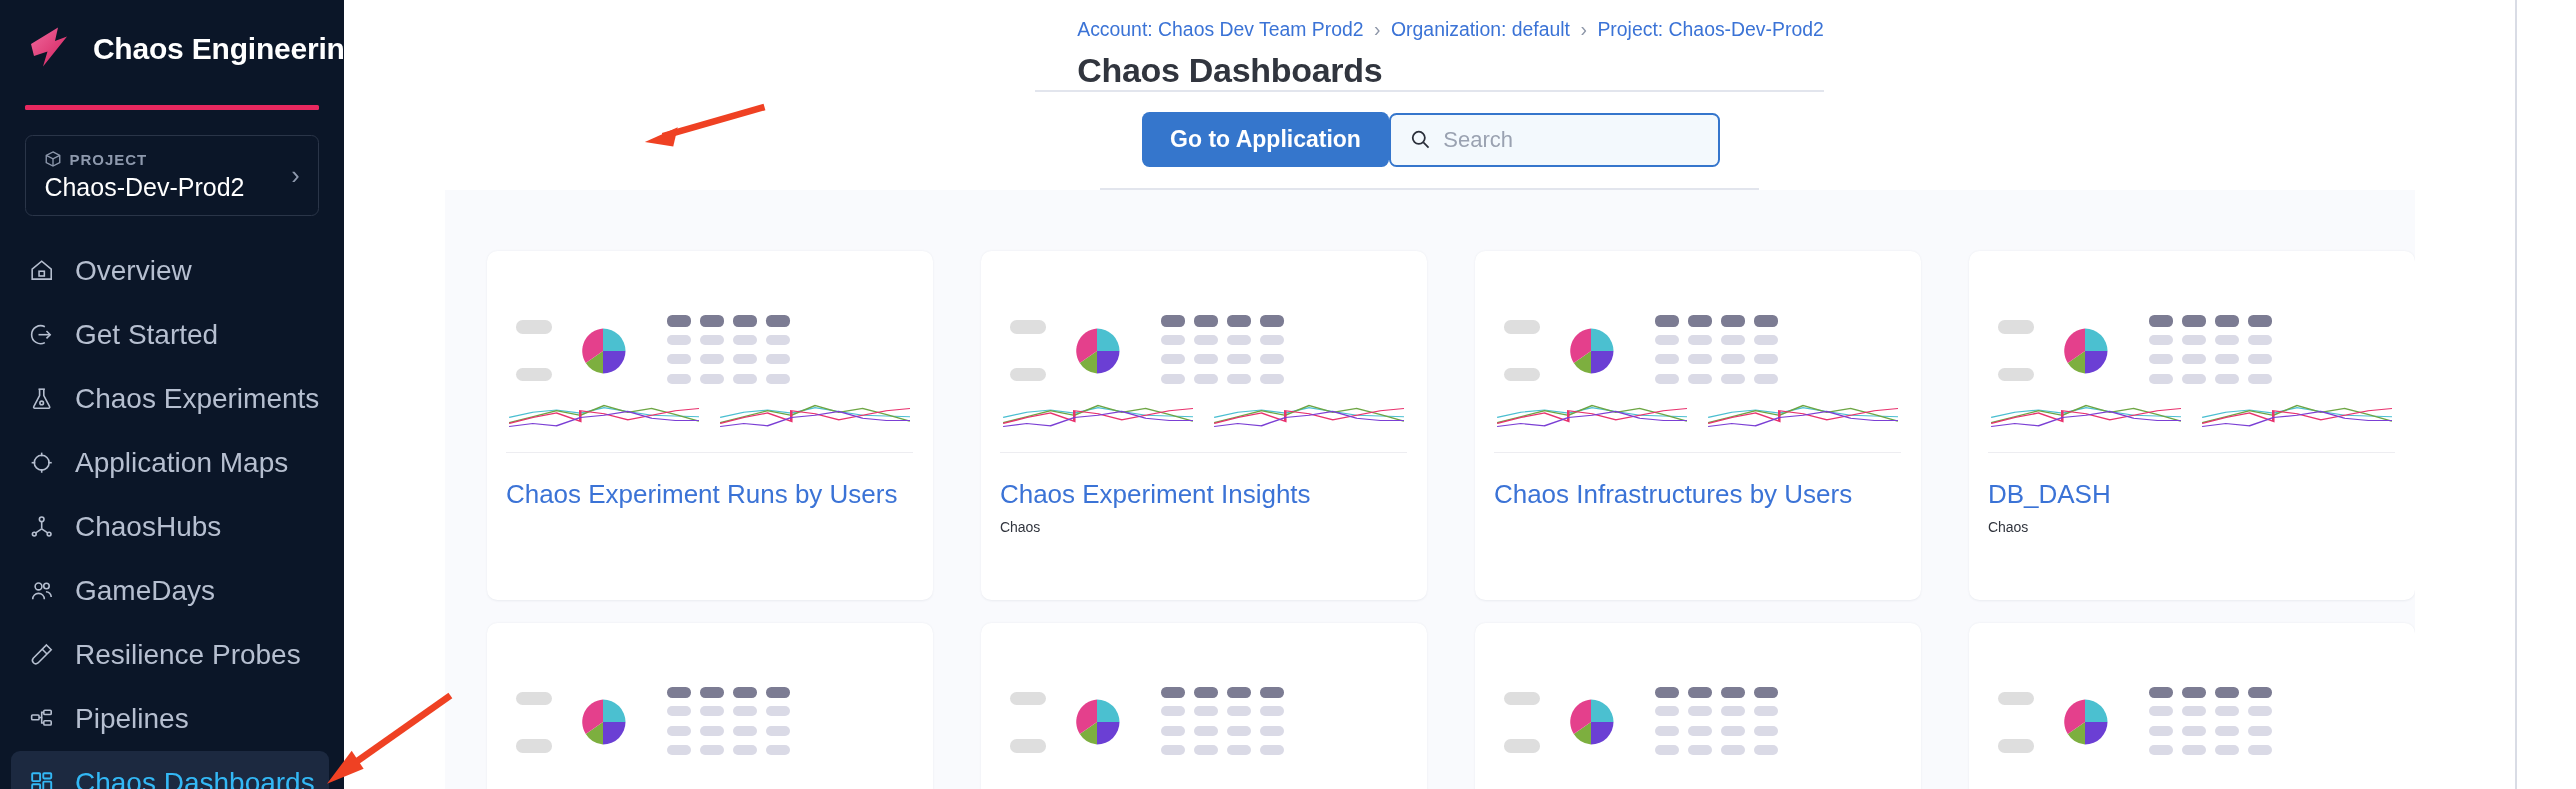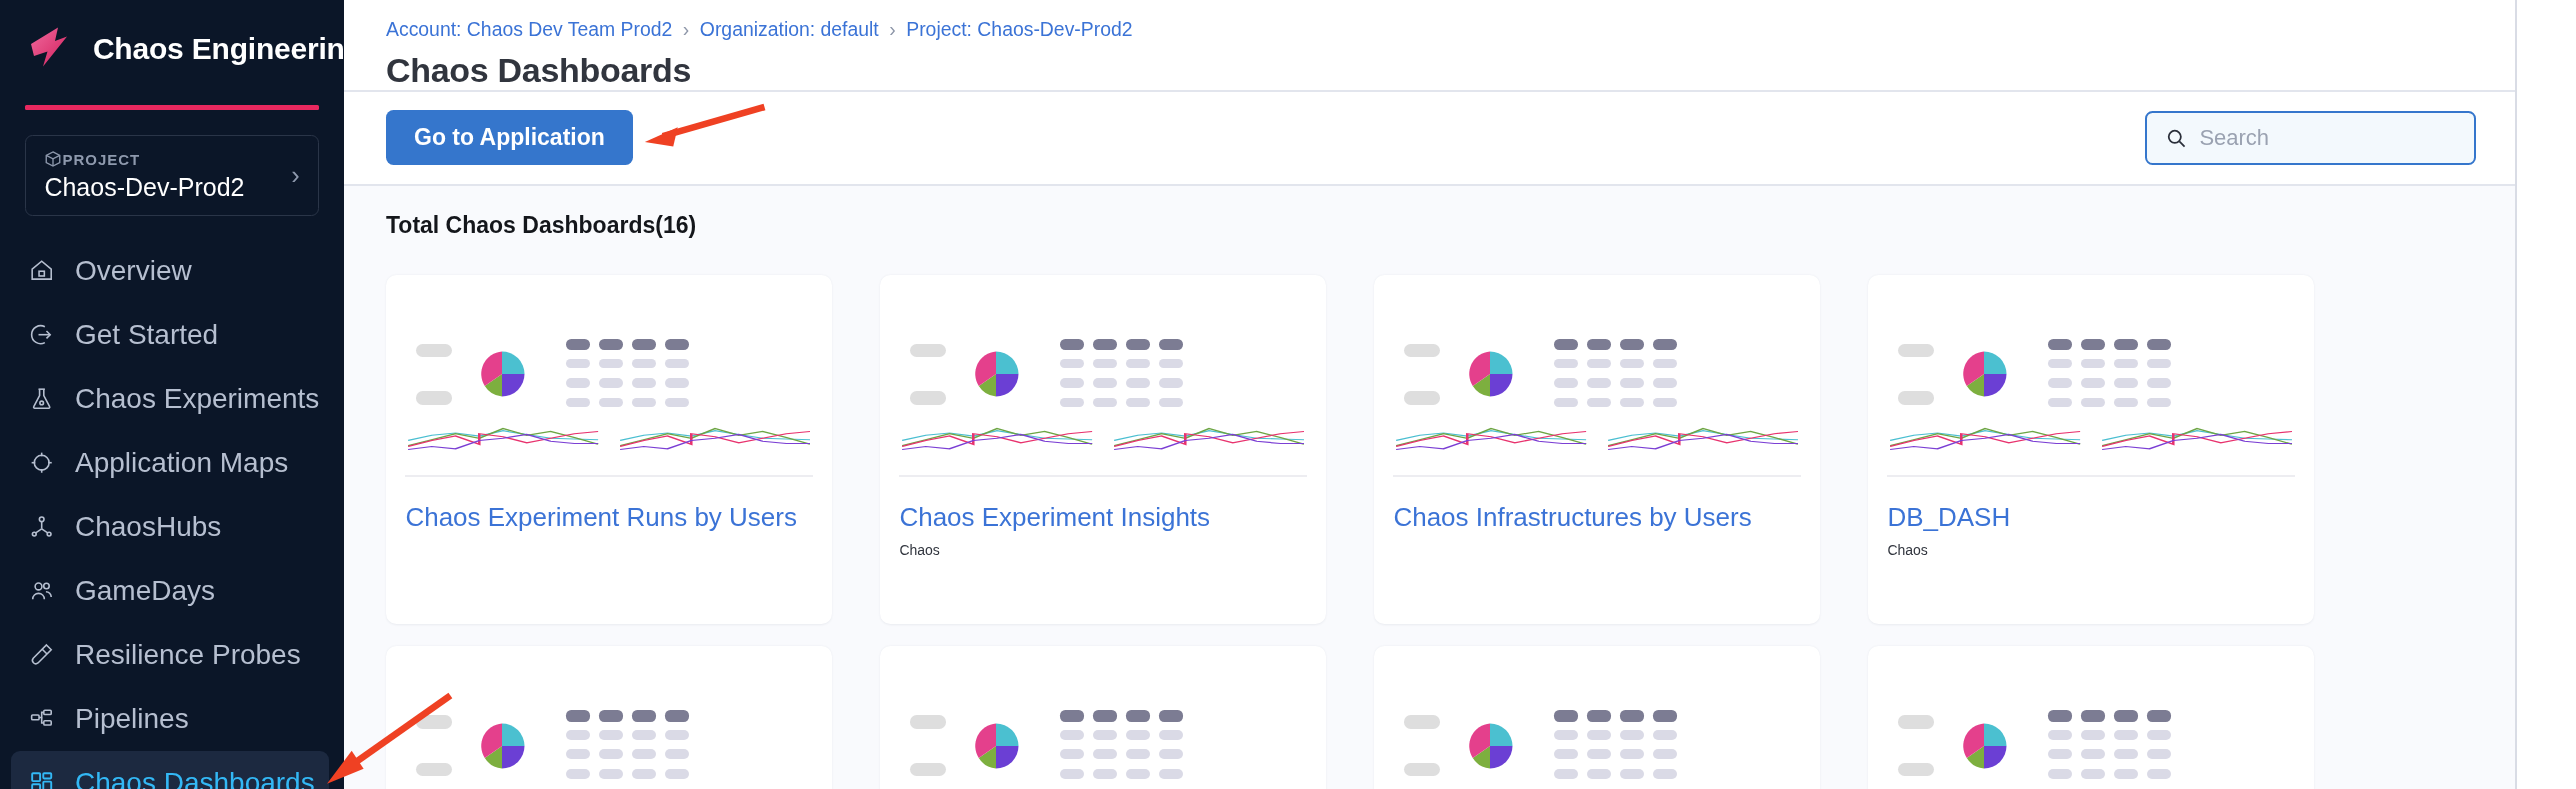--- a/index.html
+++ b/index.html
@@ -52,21 +52,21 @@
   .project-box {
     margin: 25px 25.4px 0 25.4px;
     border: 1.5px solid #2a3548;
     border-radius: 7.5px;
     height: 81px;
     display: flex; align-items: center;
     padding: 0 18px;
     cursor: pointer;
   }
   .project-inner { flex: 1 1 auto; min-width: 0; }
-  .project-label-row { display: flex; align-items: center; gap: 0; text-align: right; }
+  .project-label-row { display: flex; align-items: center; gap: 7px; text-align: right; }
   .cube-ico { width: 18px; height: 18px; flex: 0 0 18px; }
   .project-label {
     color: #8e99ad; font-size: 15px; font-weight: bold;
     letter-spacing: 1px;
   }
   .project-name {
     color: #ffffff; font-size: 25px; margin-top: 4.5px;
     white-space: nowrap; overflow: hidden; text-overflow: ellipsis;
   }
   .chev { color: #8e99ad; font-size: 25.4px; line-height: 1; flex: 0 0 auto; margin-left: 7.5px; }
@@ -91,21 +91,21 @@
   .nav-item.active .lbl { color: #33b8f5; }
 
   
   .main {
     flex: 1 1 auto;
     height: 789px;
     background: #ffffff;
     position: relative;
     border-right: 2.2px solid #d9dce5;
     width: 2173px;
-    display: flex; flex-direction: column;
+    display: flex; flex-direction: column; align-items: center;
   }
   .bc-header {
     padding: 15px 0 0 42px;
     height: 97px;
     border-bottom: 2.2px solid #e2e5ed;
     background: #fff;
   }
   .breadcrumb { display: flex; align-items: center; gap: 10.5px; height: 28px; }
   .bc-link { color: #3b73d6; font-size: 19.4px; white-space: nowrap; cursor: pointer; }
   .bc-sep { color: #8d96a8; font-size: 19.4px; }
@@ -385,21 +385,20 @@
       <label class="search-wrap">
         <svg width="22.4" height="22.4" viewBox="0 0 24 24" fill="none" stroke="#2a2f3a" stroke-width="1.9">
           <circle cx="10.5" cy="10.5" r="6.5"></circle>
             <path d="M15.4 15.4 L21 21"></path>
         </svg>
         <input type="text" placeholder="Search" style="">
       </label>
     </div>
 
     <div class="content">
-      <div class="total-label">Total Chaos Dashboards(16)</div>
 
       <div class="card-grid">
 
         <div class="dash-card">
           <div class="thumb">
             <div class="thumb-top">
               <span class="pill-col">
                   <i></i>
                   <i></i>
                 </span>

